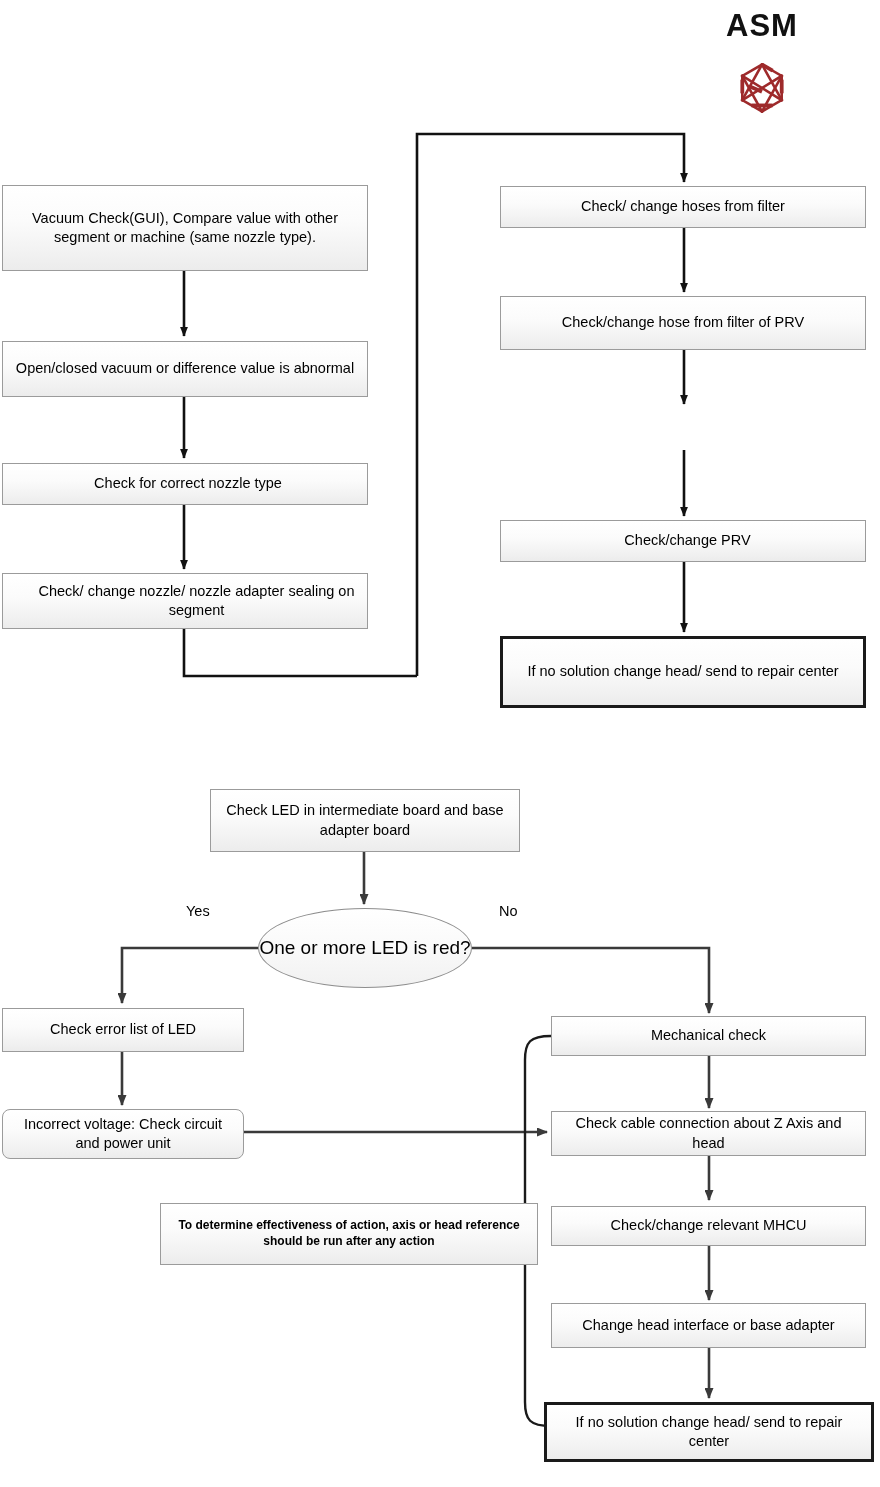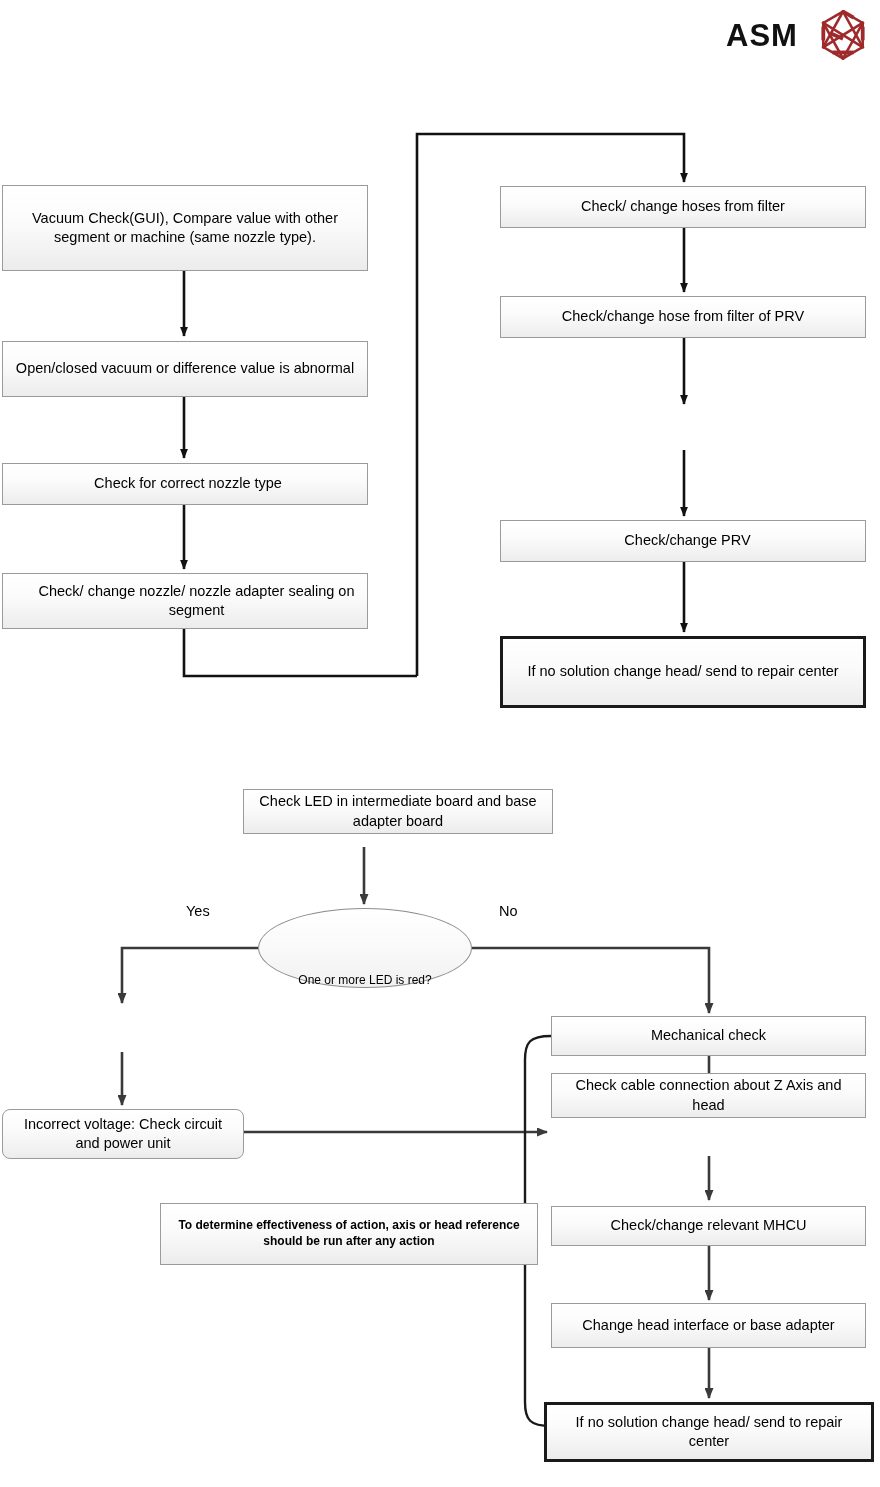--- a/index.html
+++ b/index.html
@@ -19,20 +19,21 @@
     overflow: hidden;
     background: #ffffff;
   }
 
   
   .brand {
     position: absolute;
     display: flex;
     align-items: center;
     gap: 22px;
+    flex-direction: column;
   }
   .brand-text {
     font-size: 31px;
     font-weight: bold;
     letter-spacing: 1px;
     color: #111111;
     line-height: 1;
   }
   .brand-mark {
     width: 46px;
@@ -73,27 +74,27 @@
     font-size: 12px;
     border: 1px solid #9b9b9b;
     margin-left: 48px;
   }
 
   
   .decision {
     position: absolute;
     box-sizing: border-box;
     display: flex;
-    align-items: flex-end;
+    align-items: center;
     justify-content: center;
     text-align: center;
     border-radius: 50%;
     background: linear-gradient(to bottom, #ffffff 0%, #fafafa 45%, #f1f1f1 100%);
     border: 1px solid #8d8d8d;
-    font-size: 12px;
+    font-size: 19px;
     color: #000000;
   }
 
   
   .edge-label {
     position: absolute;
     font-size: 14.5px;
     color: #000000;
     white-space: nowrap;
   }
@@ -192,62 +193,65 @@
   </div>
 
   <div class="node" style="left:2px; top:573px; width:366px; height:56px;padding-left:32px;">
     <span>Check/ change nozzle/ nozzle adapter sealing on segment</span>
   </div>
 
   <div class="node" style="left:500px; top:186px; width:366px; height:42px;">
     <span>Check/ change hoses from filter</span>
   </div>
 
-  <div class="node" style="left:500px; top:296px; width:366px; height:42px;">
+  <div class="node" style="left:500px; top:296px; width:366px; height:54px;">
     <span>Check/change hose from filter of PRV</span>
   </div>
 
 
   <div class="node" style="left:500px; top:520px; width:366px; height:42px;padding-left:18px;">
     <span>Check/change PRV</span>
   </div>
 
   <div class="node terminal" style="left:500px; top:636px; width:366px; height:72px;">
     <span>If no solution change head/ send to repair center</span>
   </div>
 
-  <div class="node" style="left:210px; top:789px; width:310px; height:45px;margin-left:33px;">
+  <div class="node" style="left:210px; top:789px; width:310px; height:63px;">
     <span>Check LED in intermediate board and base adapter board</span>
   </div>
 
   <div class="decision" style="left:258px; top:908px; width:214px; height:80px;">
     <span>One or more LED is red?</span>
   </div>
 
   <div class="edge-label" style="left:186px; top:903px;">
     <span>Yes</span>
   </div>
   <div class="edge-label" style="left:499px; top:903px;">
     <span>No</span>
   </div>
 
+  <div class="node" style="left:2px; top:1008px; width:242px; height:44px;">
+    <span>Check error list of LED</span>
+  </div>
 
   <div class="node" style="left:2px; top:1109px; width:242px; height:50px;border-radius:8px;">
     <span>Incorrect voltage: Check circuit and power unit</span>
   </div>
 
   <div class="node note" style="left:112px; top:1203px; width:378px; height:62px;">
     <span>To determine effectiveness of action, axis or head reference should be run after any action</span>
   </div>
 
   <div class="node" style="left:551px; top:1016px; width:315px; height:40px;">
     <span>Mechanical check</span>
   </div>
 
-  <div class="node" style="left:551px; top:1073px; width:315px; height:45px;">
+  <div class="node" style="left:551px; top:1111px; width:315px; height:45px;">
     <span>Check cable connection about Z Axis and head</span>
   </div>
 
   <div class="node" style="left:551px; top:1206px; width:315px; height:40px;">
     <span>Check/change relevant MHCU</span>
   </div>
 
   <div class="node" style="left:551px; top:1303px; width:315px; height:45px;">
     <span>Change head interface or base adapter</span>
   </div>

